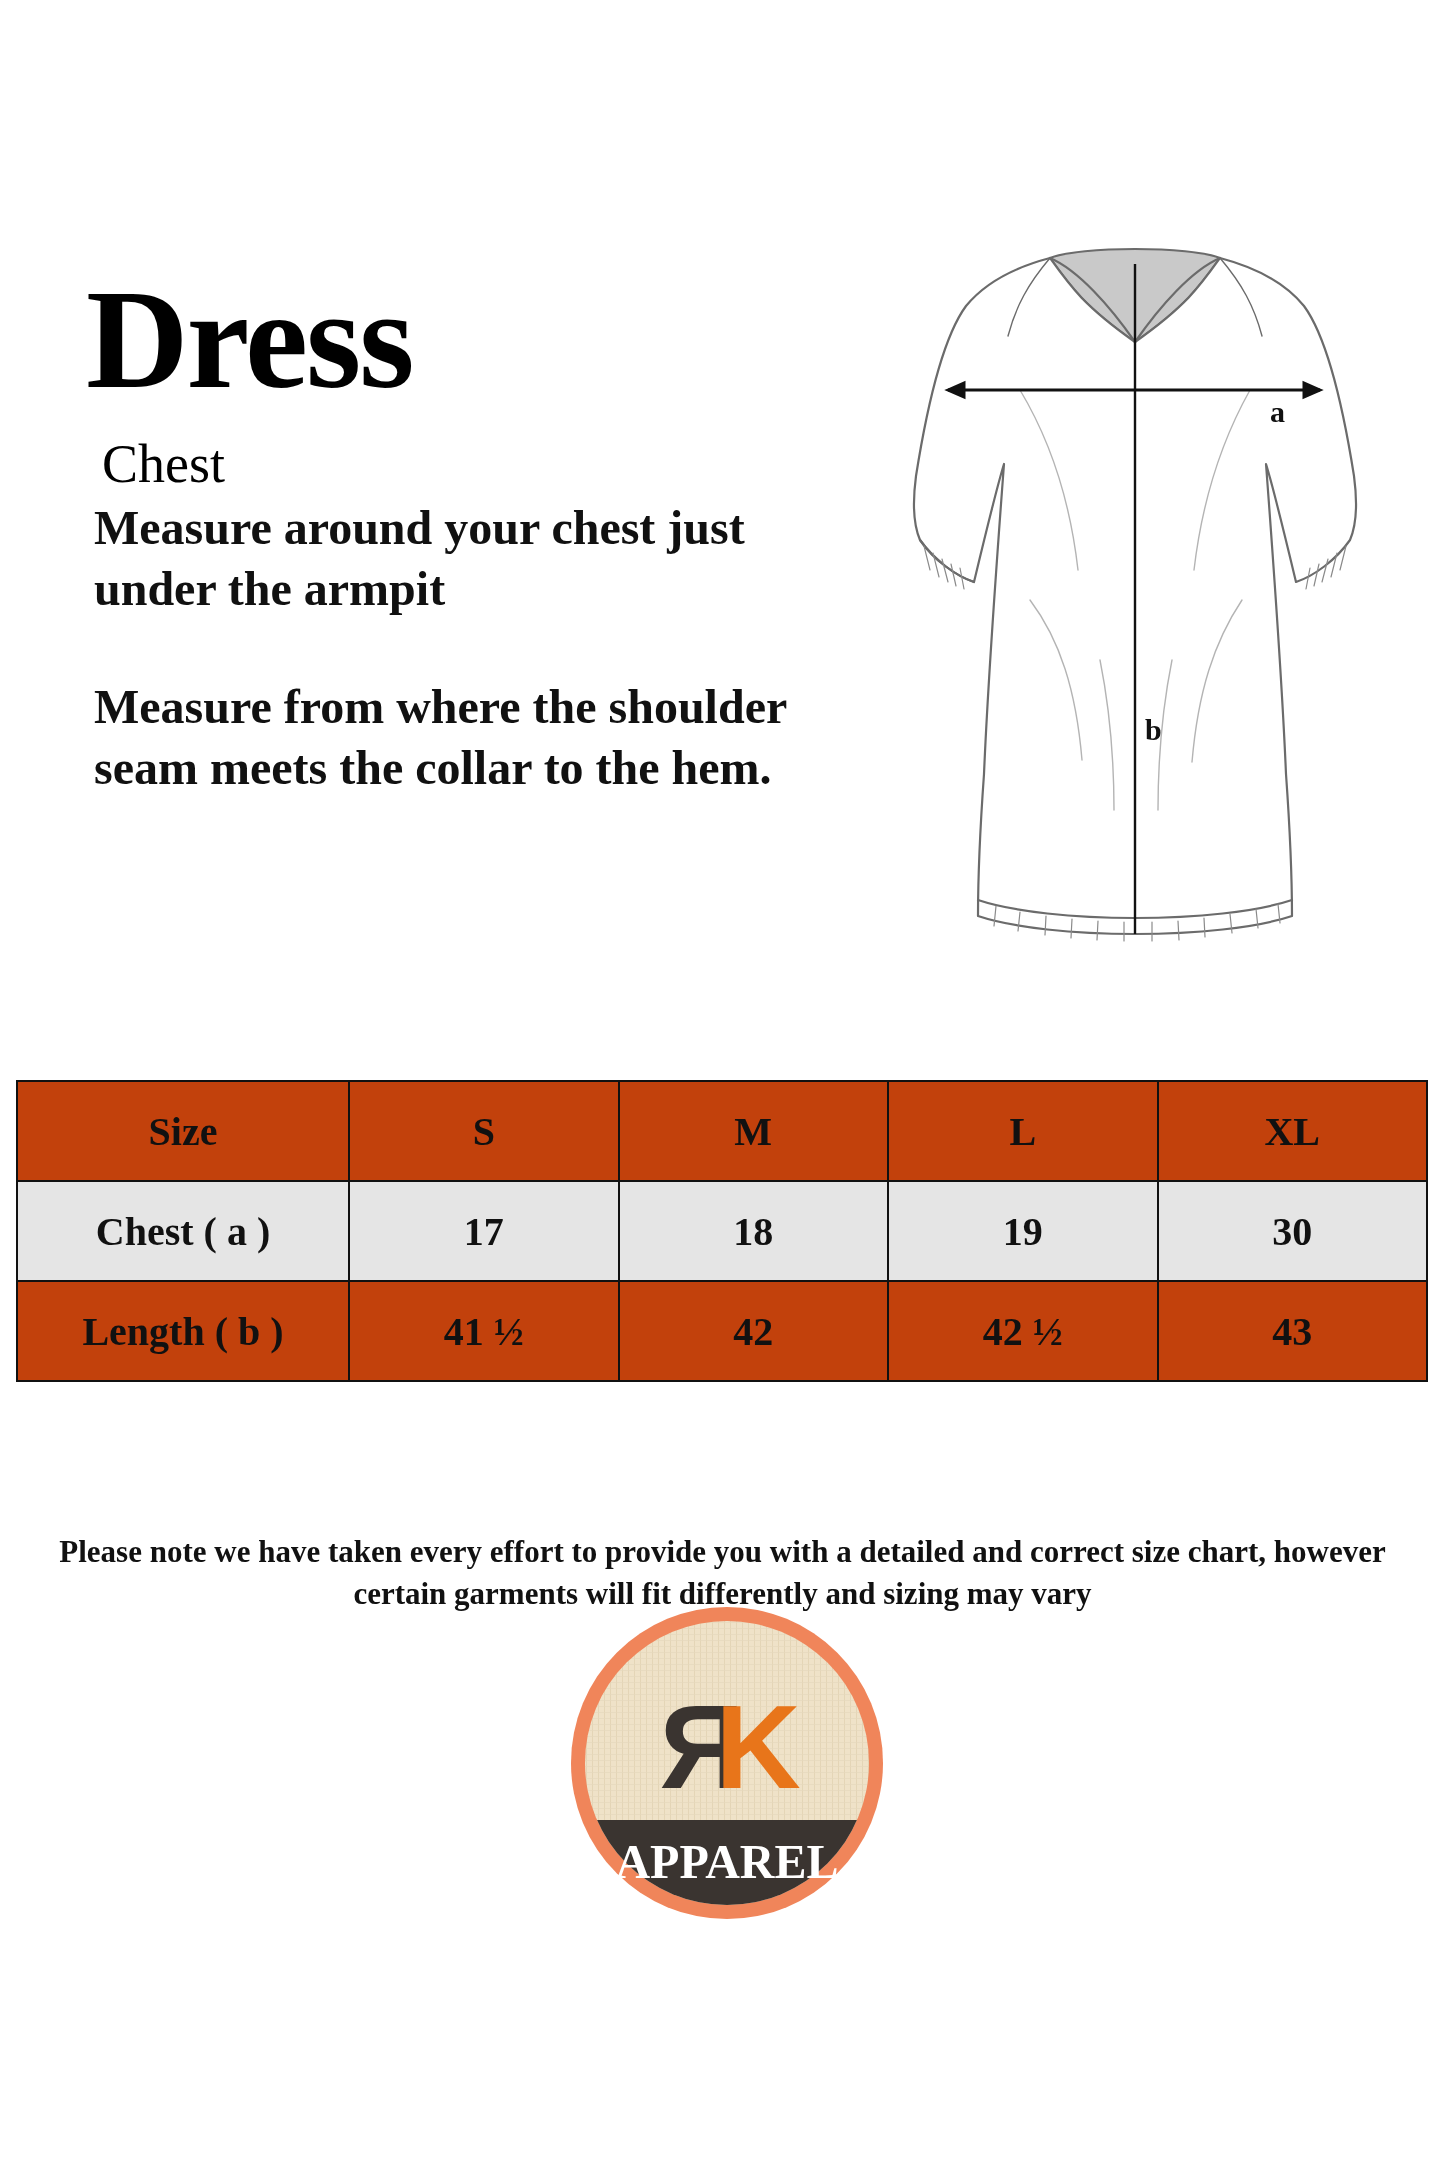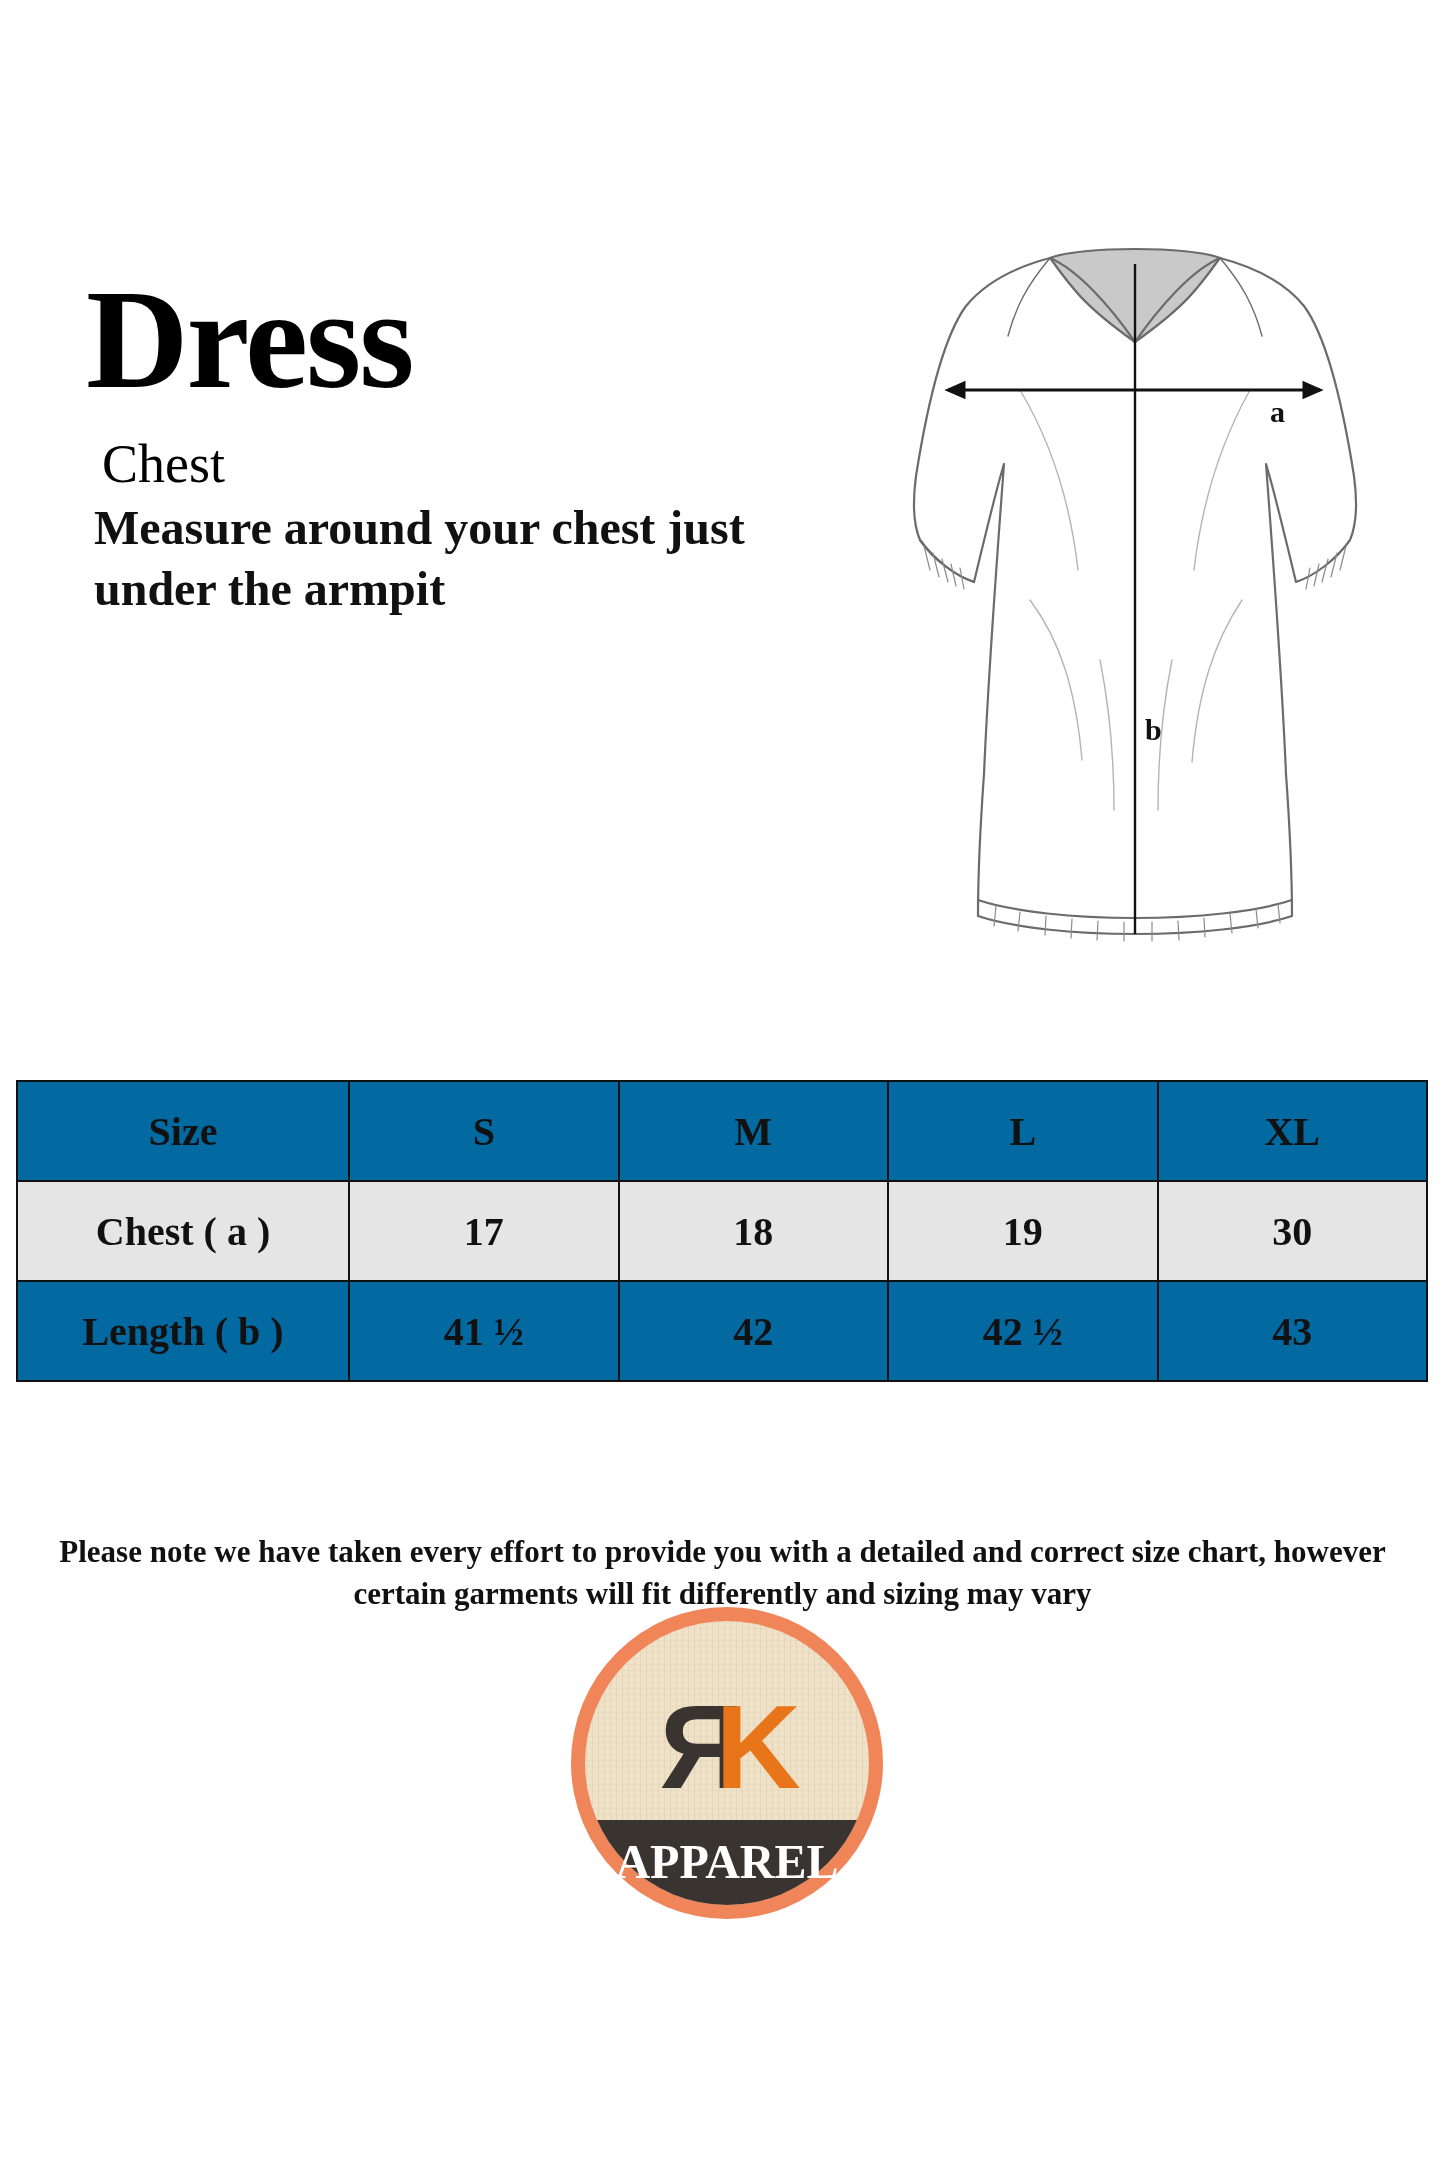--- a/index.html
+++ b/index.html
@@ -87,21 +87,21 @@
     height: 98px;
     text-align: center;
     vertical-align: middle;
     font-family: "Liberation Serif", serif;
     font-weight: bold;
     font-size: 40px;
     color: #111111;
     padding: 0;
   }
   .size-table tr.shaded td, .size-table tr.shaded th {
-    background: #0369a1;
+    background: #c2410c;
   }
   .size-table tr.plain td, .size-table tr.plain th {
     background: #e5e5e5;
   }
   .col-label { width: 330px; }
 
   
   .note {
     position: absolute;
     left: 30px;
@@ -135,20 +135,21 @@
 <div class="page">
 
   <div class="left-block">
     <h1 class="title">Dress</h1>
 
     <h2 class="sub-head">Chest</h2>
     <p class="sub-body">Measure around your chest just under the armpit</p>
 
     <div class="gap"></div>
 
+    <p class="sub-body">Measure from where the shoulder seam meets the collar to the hem.</p>
   </div>
 
   <div class="illustration">
     <svg viewBox="0 0 470 760" xmlns="http://www.w3.org/2000/svg">
       <g fill="#ffffff" stroke="#6b6b6b" stroke-width="2.2" stroke-linejoin="round" stroke-linecap="round">
 
         <path d="M150 18 C180 6 290 6 320 18 C300 46 286 66 235 102 C184 66 170 46 150 18 Z" fill="#c9c9c9" stroke="#6b6b6b"></path>
 
         <path d="M150 18 C112 28 84 44 66 66 C44 96 28 160 16 236 C12 266 14 286 20 300
                  C34 320 56 336 74 342 C86 292 96 250 104 224

